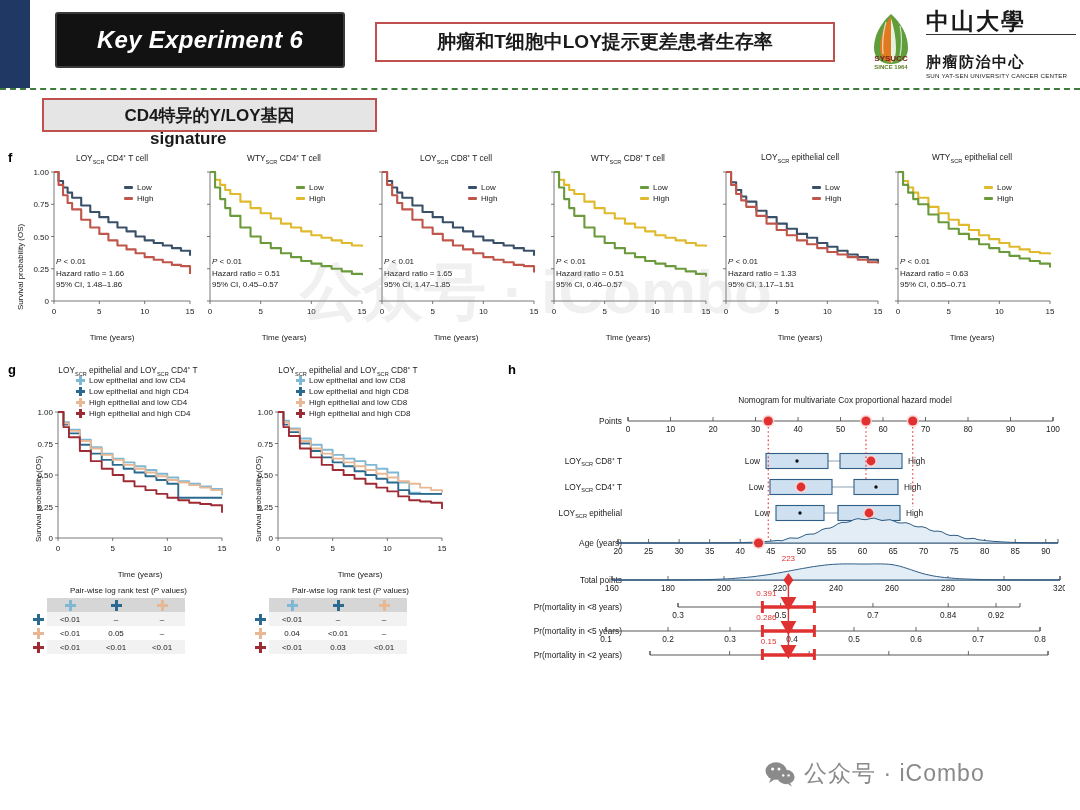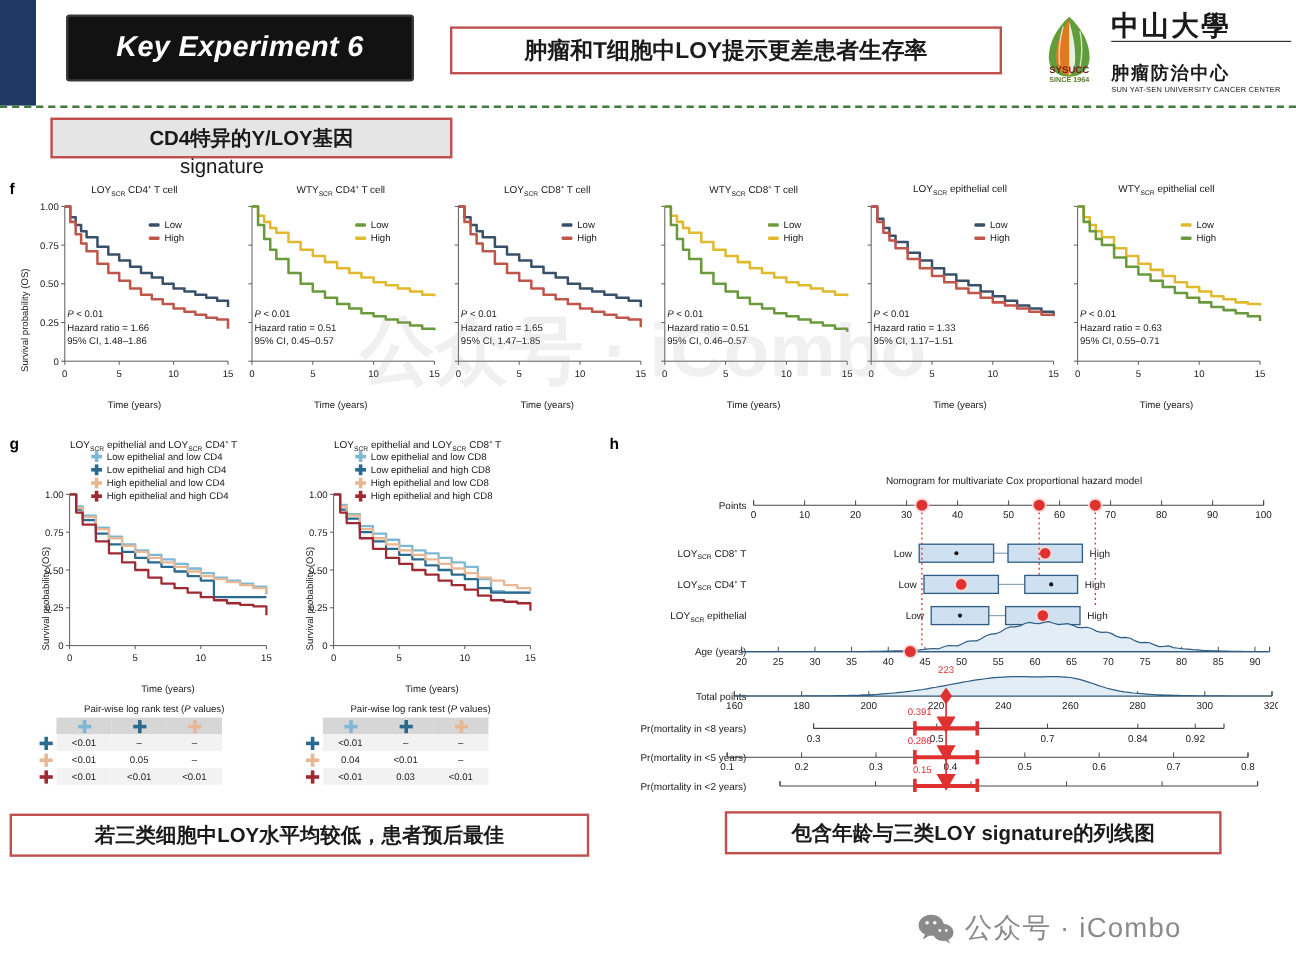--- a/index.html
+++ b/index.html
@@ -56,21 +56,21 @@
 
   
   .sec-head {
     position: absolute; left: 42px; top: 98px; width: 335px; height: 34px;
     border: 2px solid #c0504d; background: #e5e5e5;
     display: flex; align-items: center; justify-content: center;
   }
   .sec-head span { font-size: 17px; font-weight: bold; }
   .sec-head-overflow {
     position: absolute; left: 150px; top: 129px;
-    font-size: 17px; font-weight: normal; color: #1a1a1a;
+    font-size: 17px; font-weight: bold; color: #1a1a1a;
   }
 
   
   .panel-letter { position: absolute; font-size: 13px; font-weight: bold; color: #000; }
 
   
   .km { position: absolute; }
   .km-title {
     position: absolute; top: 0; left: 0; width: 100%;
     text-align: center; font-size: 8.3px; color: #1a1a1a; white-space: nowrap;
@@ -785,26 +785,20 @@
           <line x1="242.39999999999998" y1="254" x2="242.39999999999998" y2="266" stroke="#e03131" stroke-width="3"></line>
           <line x1="294.4" y1="254" x2="294.4" y2="266" stroke="#e03131" stroke-width="3"></line>
           <path d="M 260.4 250 L 276.4 250 L 268.4 264 Z" fill="#e03131"></path>
           <text x="256.4" y="249" text-anchor="end" font-size="8" fill="#e03131" font-family="Liberation Sans, sans-serif">0.15</text>
           <line x1="268.4" y1="185" x2="268.4" y2="262" stroke="#e03131" stroke-width="1.4"></line>
         </svg></div>
   </div>
 
   <div class="watermark">公众号 · iCombo</div>
 
-  <div class="foot-box" style="left:8px; top:678px; width:483px; height:36px;">
-    <span>若三类细胞中LOY水平均较低，患者预后最佳</span>
-  </div>
-  <div class="foot-box" style="left:604px; top:676px; width:414px; height:36px;">
-    <span>包含年龄与三类LOY signature的列线图</span>
-  </div>
 
   <div class="wechat">
     <svg width="30" height="26" viewBox="0 0 30 26">
       <ellipse cx="11" cy="10" rx="10.5" ry="8.8" fill="#8a8a8a"></ellipse>
       <path d="M6 17 L4 22 L9.5 18.6 Z" fill="#8a8a8a"></path>
       <ellipse cx="21" cy="16" rx="8.6" ry="7.2" fill="#8a8a8a"></ellipse>
       <path d="M25 22 L27 25.5 L22.5 22.8 Z" fill="#8a8a8a"></path>
       <circle cx="7.6" cy="8" r="1.5" fill="#fff"></circle>
       <circle cx="14" cy="8" r="1.5" fill="#fff"></circle>
       <circle cx="18.2" cy="14.4" r="1.2" fill="#fff"></circle>

